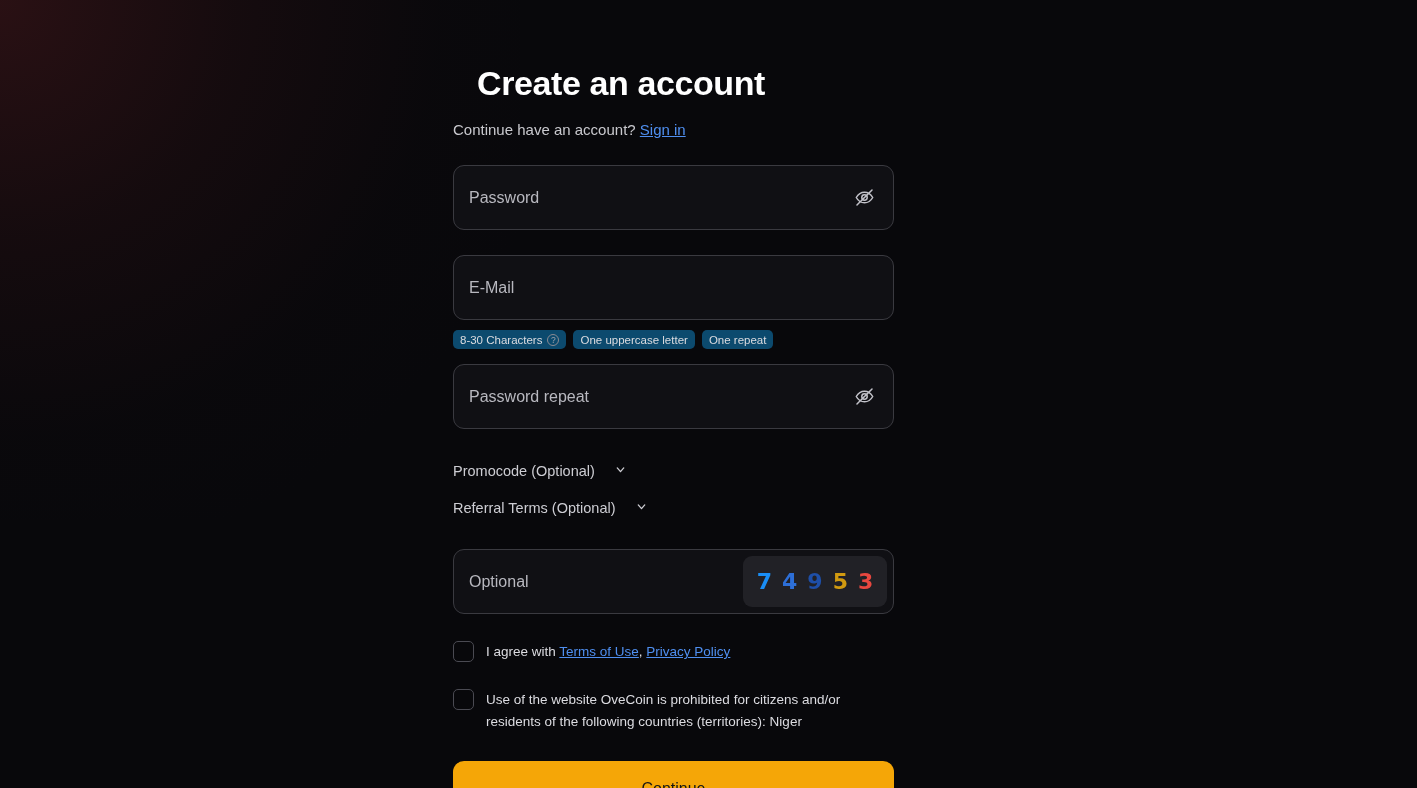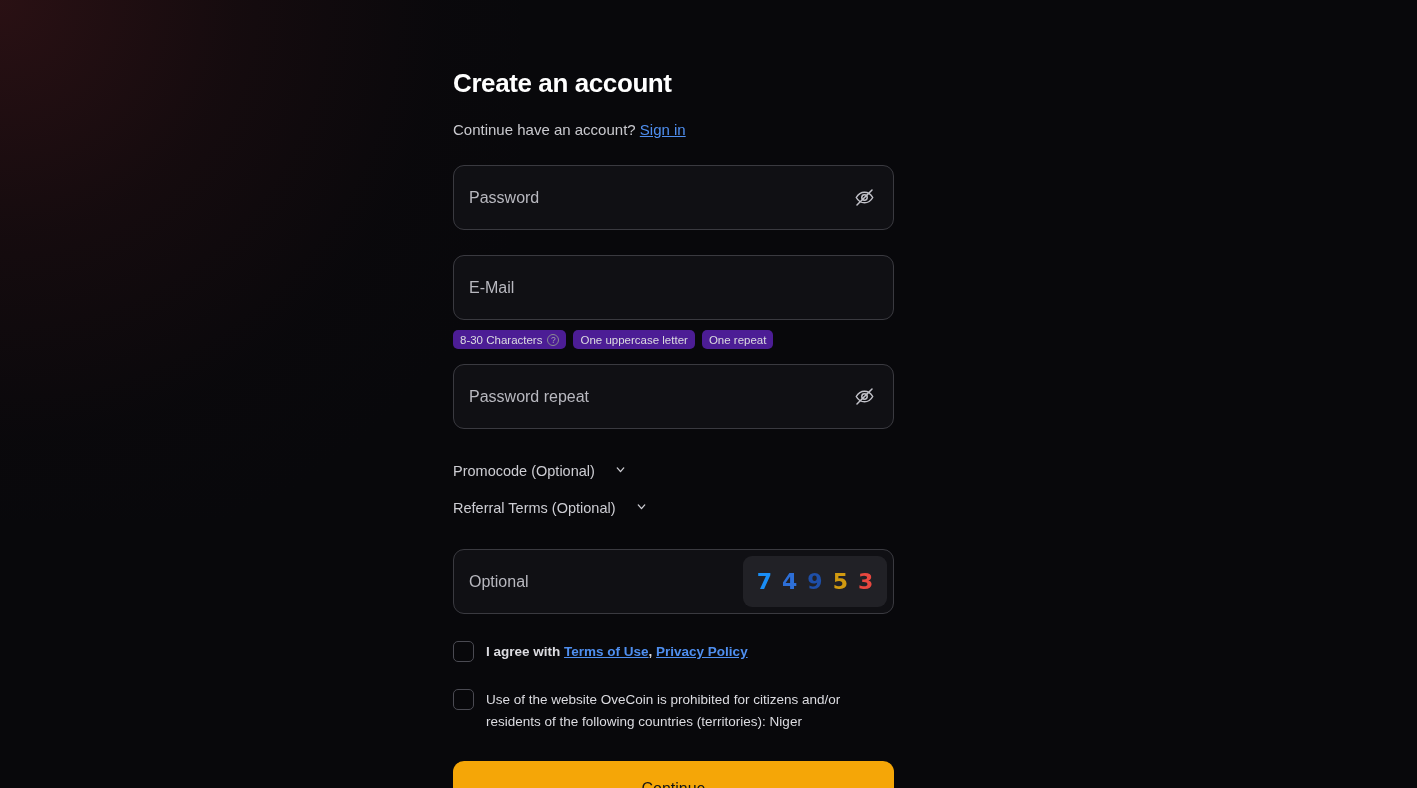--- a/index.html
+++ b/index.html
@@ -41,26 +41,27 @@
 
   #form-column {
     position: absolute;
     left: 453px;
     top: 0;
     width: 441px;
   }
 
   
   .page-title {
-    font-size: 26px;
+    font-size: 34px;
     font-weight: bold;
     letter-spacing: -0.4px;
     color: #ffffff;
     margin-top: 61px;
     line-height: 44px;
+    margin-left: 24px;
   }
 
   .signin-line {
     margin-top: 15px;
     font-size: 15px;
     color: #c9c9ce;
     line-height: 20px;
   }
   .signin-link {
     color: #4f8ff0;
@@ -99,21 +100,21 @@
   .eye-btn svg { display: block; }
 
   
   .badges {
     display: flex;
     gap: 7px;
     margin-top: 10px;
     align-items: center;
   }
   .badge {
-    background: #4c1d95;
+    background: #0c4a6e;
     border-radius: 5px;
     height: 19px;
     display: flex;
     align-items: center;
     gap: 5px;
     padding: 0 7px;
     font-size: 11.5px;
     color: #dcdce0;
     white-space: nowrap;
   }
@@ -173,21 +174,21 @@
     font-weight: bold;
     font-family: "DejaVu Sans", sans-serif;
   }
 
   
   .check-row {
     display: flex;
     align-items: flex-start;
     gap: 12px;
   }
-  #agree-row  { margin-top: 26px; font-weight: bold; }
+  #agree-row  { margin-top: 26px; }
   #geo-row    { margin-top: 25px; }
 
   .checkbox {
     width: 21px;
     height: 21px;
     border: 1px solid #4a4a52;
     border-radius: 5px;
     background: transparent;
     flex: none;
     margin-top: 1px;

